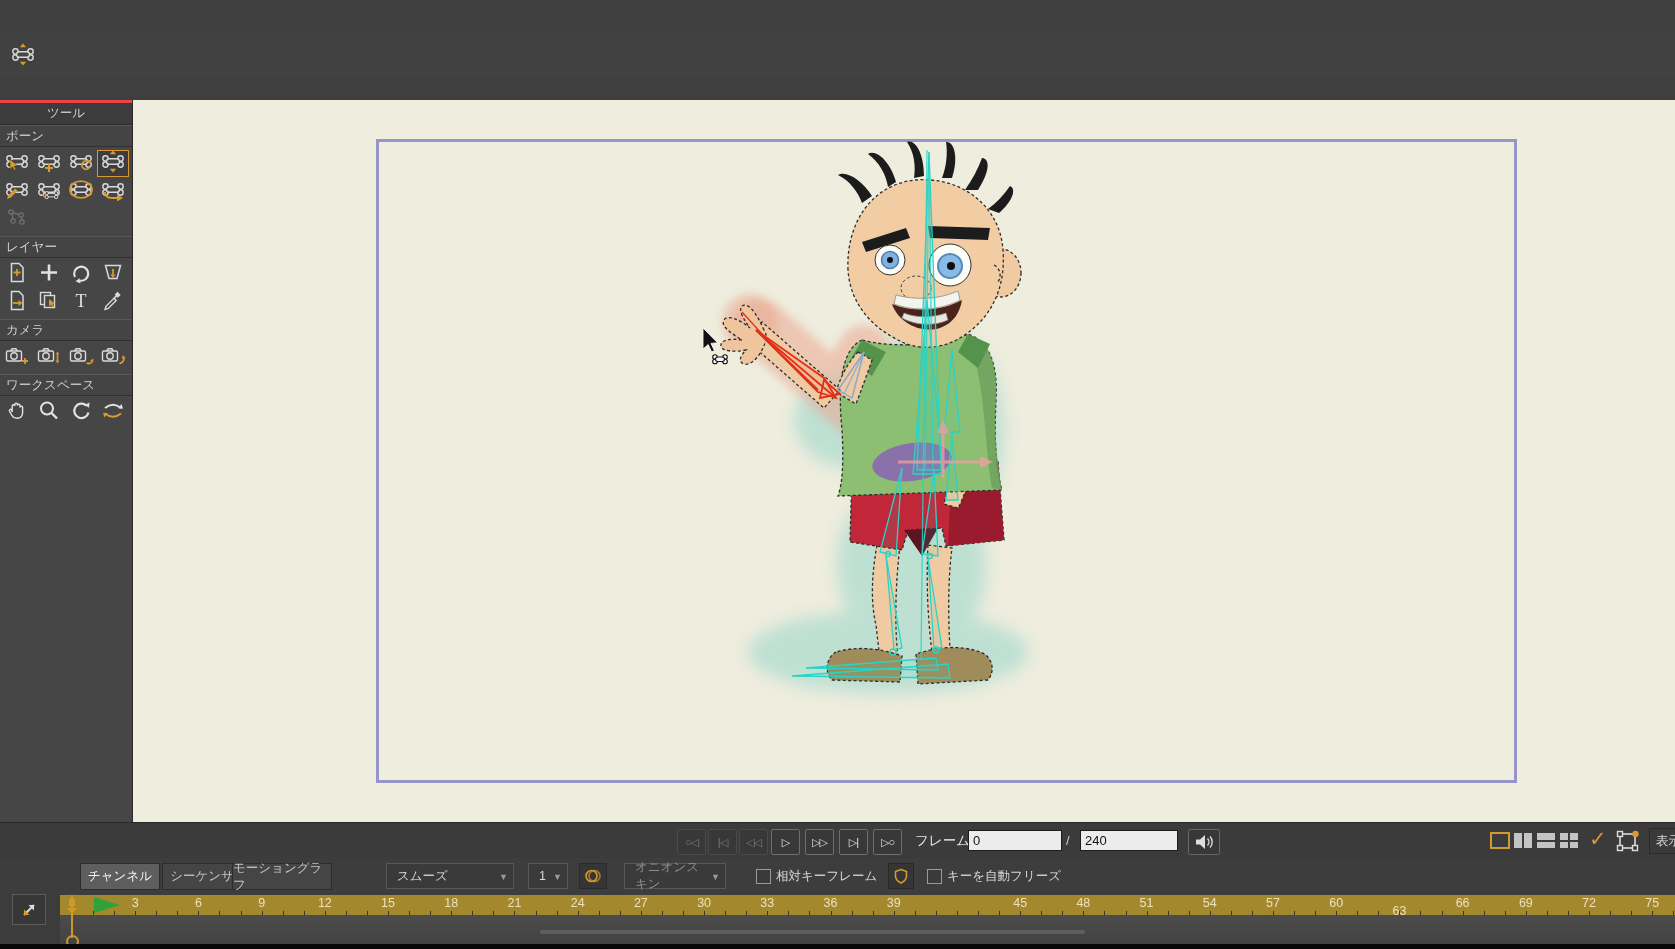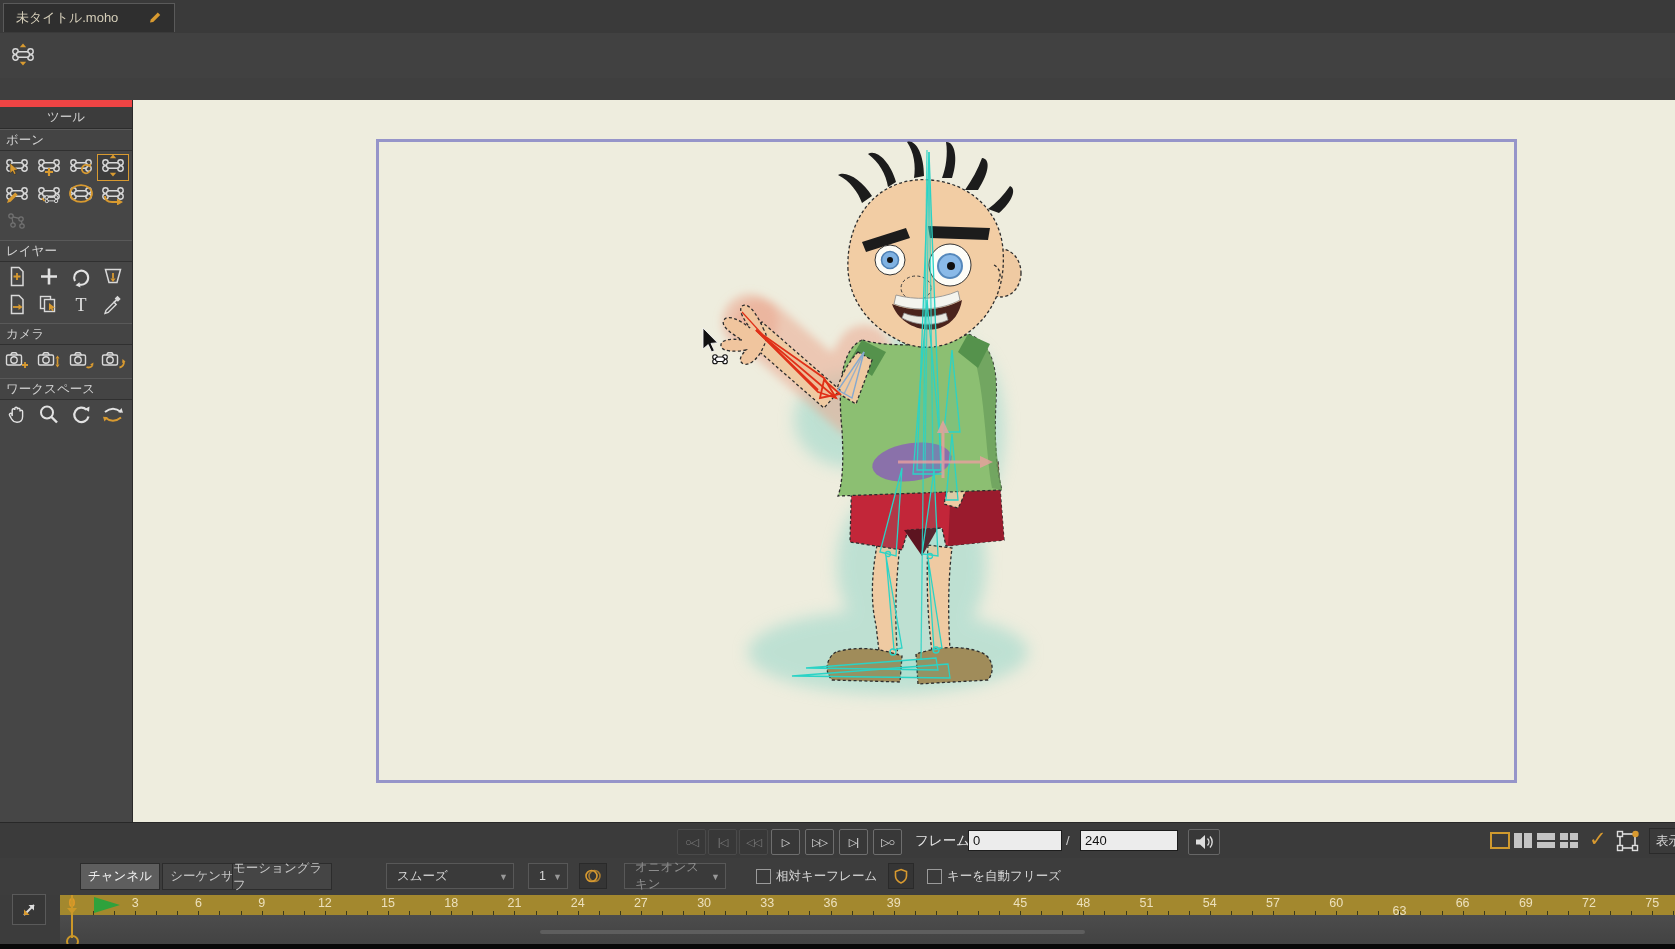--- a/index.html
+++ b/index.html
@@ -9,21 +9,21 @@
   .tabbar{position:absolute;left:0;top:0;width:100%;height:33px;background:#3a3a3a;border-bottom:1px solid #2b2b2b;}
   .tab{position:absolute;left:3px;top:3px;width:172px;height:29px;background:#2f2f2f;border:1px solid #5a5a5a;border-bottom:none;
        display:flex;align-items:center;gap:9px;padding:0 12px;box-sizing:border-box;color:#d6cfba;font-size:13px;}
   .toolstrip{position:absolute;left:0;top:33px;width:100%;height:45px;background:#414141;}
   .strip-icon{position:absolute;left:11px;top:10px;}
   .statusbar{position:absolute;left:0;top:78px;width:100%;height:22px;background:#4d4d4d;border-top:1px solid #333;
        border-bottom:1px solid #292929;font-size:12.5px;line-height:22px;padding-left:8px;box-sizing:border-box;color:#e9e9e9;}
   
   .main{position:absolute;left:0;top:100px;width:100%;height:722px;}
   .toolpanel{position:absolute;left:0;top:0;width:133px;height:100%;background:#464646;border-right:1px solid #2a2a2a;box-sizing:border-box;}
-  .p-title{height:21px;line-height:21px;text-align:center;background:#3c3c3c;border-top:7px solid #ef4444;border-bottom:1px solid #2c2c2c;color:#d0d0d0;font-size:12.5px;}
+  .p-title{height:21px;line-height:21px;text-align:center;background:#3c3c3c;border-top:3px solid #ef4444;border-bottom:1px solid #2c2c2c;color:#d0d0d0;font-size:12.5px;}
   .p-label{height:20px;line-height:20px;padding-left:6px;color:#d0d0d0;font-size:12.5px;background:#444;border-top:1px solid #595959;border-bottom:1px solid #303030;}
   .p-grid{display:flex;flex-wrap:wrap;padding:2px 0 3px 1px;}
   .tool-cell{width:32px;height:27px;display:flex;align-items:center;justify-content:center;border:1px solid transparent;box-sizing:border-box;margin-top:1px;}
   .tool-cell.selected{border-color:#d89a30;background:#3c3c3c;}
   .tool-cell.disabled{opacity:.32;}
   .canvas{position:absolute;left:133px;top:0;right:0;height:100%;background:#eeedde;}
   .frame{position:absolute;left:243px;top:39px;width:1135px;height:638px;border:3px solid #9695c9;}
   .art{position:absolute;left:0;top:0;}
   
   .playbar{position:absolute;left:0;top:822px;width:100%;height:36px;background:#3b3b3b;border-top:1px solid #282828;}
@@ -63,30 +63,20 @@
   .hscroll{position:absolute;left:540px;top:72px;width:545px;height:4px;background:#5e5e5e;border-radius:2px;}
   .playhead-line{position:absolute;left:71px;top:37px;width:2px;height:43px;background:#cc9828;}
   .playhead-tri{position:absolute;left:67px;top:50px;width:0;height:0;border-left:5px solid transparent;border-right:5px solid transparent;border-top:6px solid #cc9828;}
   .playhead-circle{position:absolute;left:66px;top:77px;width:9px;height:9px;border:2px solid #cc9828;border-radius:50%;}
 </style>
 </head>
 <body>
 
 <div id="app">
 
-  <div class="tabbar">
-    <div class="tab">
-      <span style="flex:1">未タイトル.moho</span>
-      <span>
-        <svg width="14" height="14" viewBox="0 0 14 14">
-            <path d="M2 12.5 l.8-3 7-7 2.4 2.4 -7 7z" fill="#d89a30"></path>
-          </svg>
-      </span>
-    </div>
-  </div>
 
   <div class="toolstrip">
     <span class="strip-icon" id="stripIcon"><svg width="24" height="23" viewBox="0 0 24 23">
           <g fill="#464646" stroke="#d9d9d9" stroke-width="1.4">
             <circle cx="4.5" cy="8.5" r="2.7"></circle>
             <circle cx="4.5" cy="14.5" r="2.7"></circle>
             <circle cx="19.5" cy="8.5" r="2.7"></circle>
             <circle cx="19.5" cy="14.5" r="2.7"></circle>
             <rect x="5.5" y="8.7" width="13" height="5.6" rx="2.8"></rect>
           </g>

